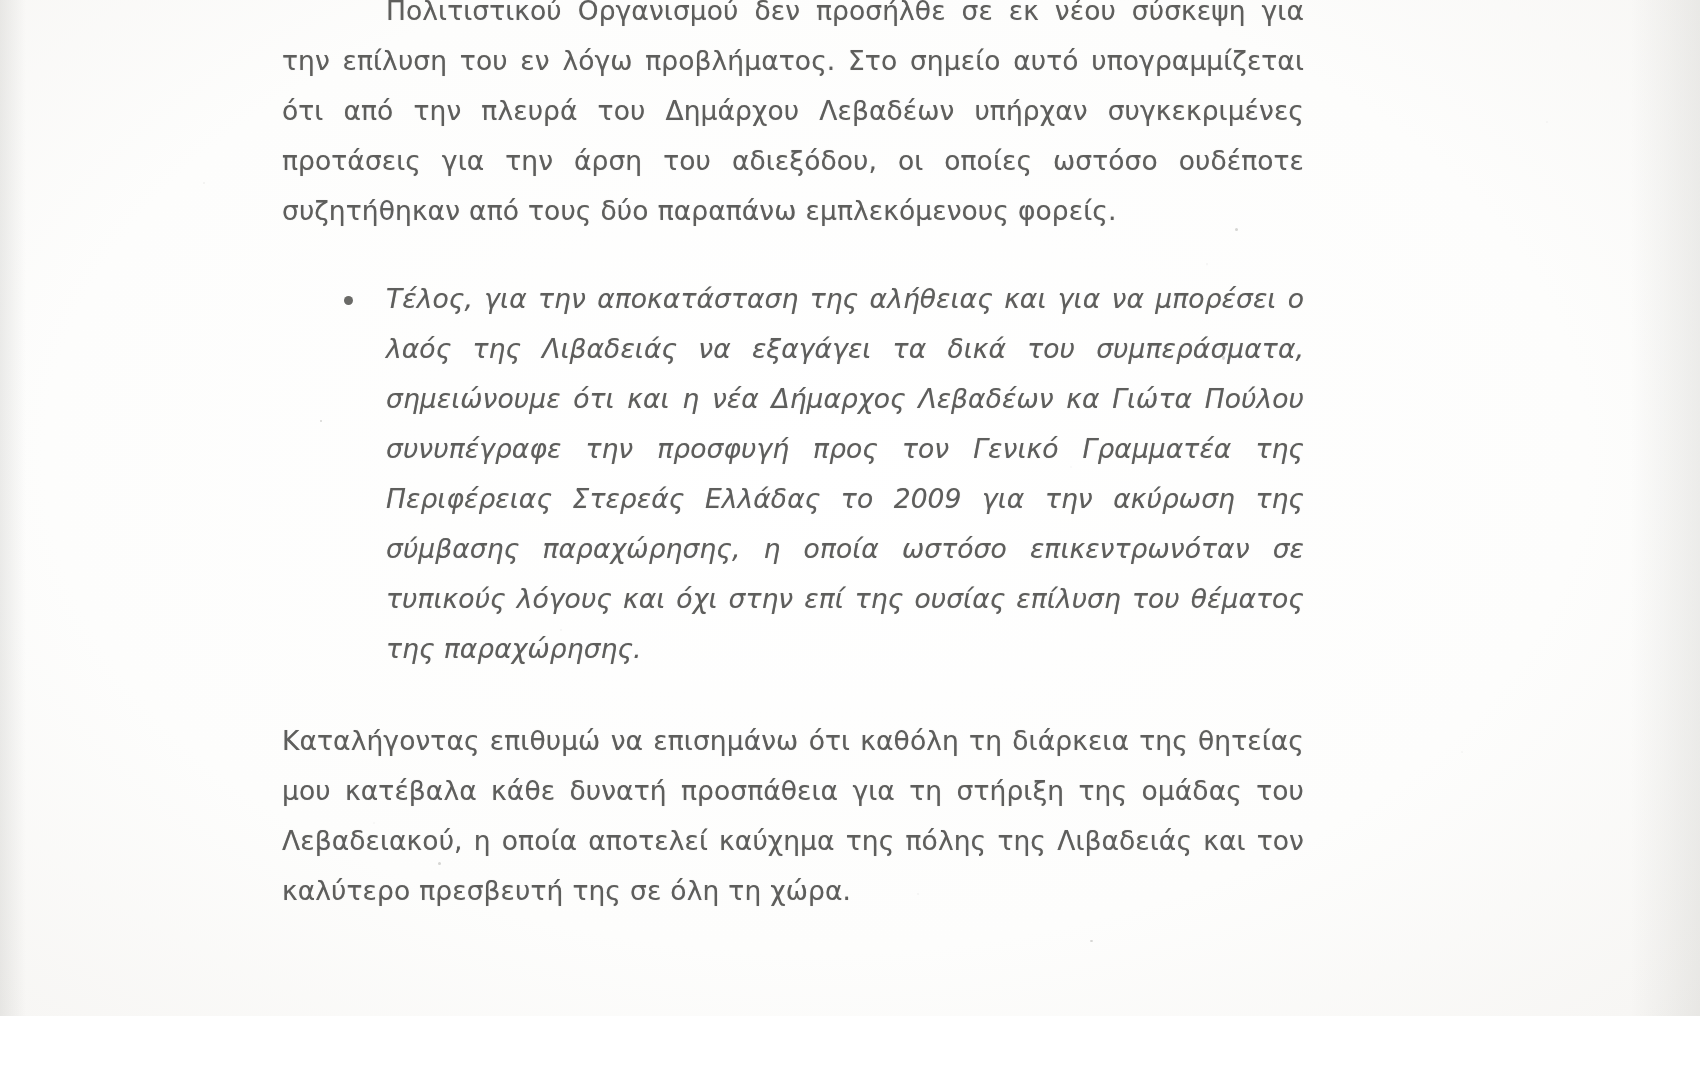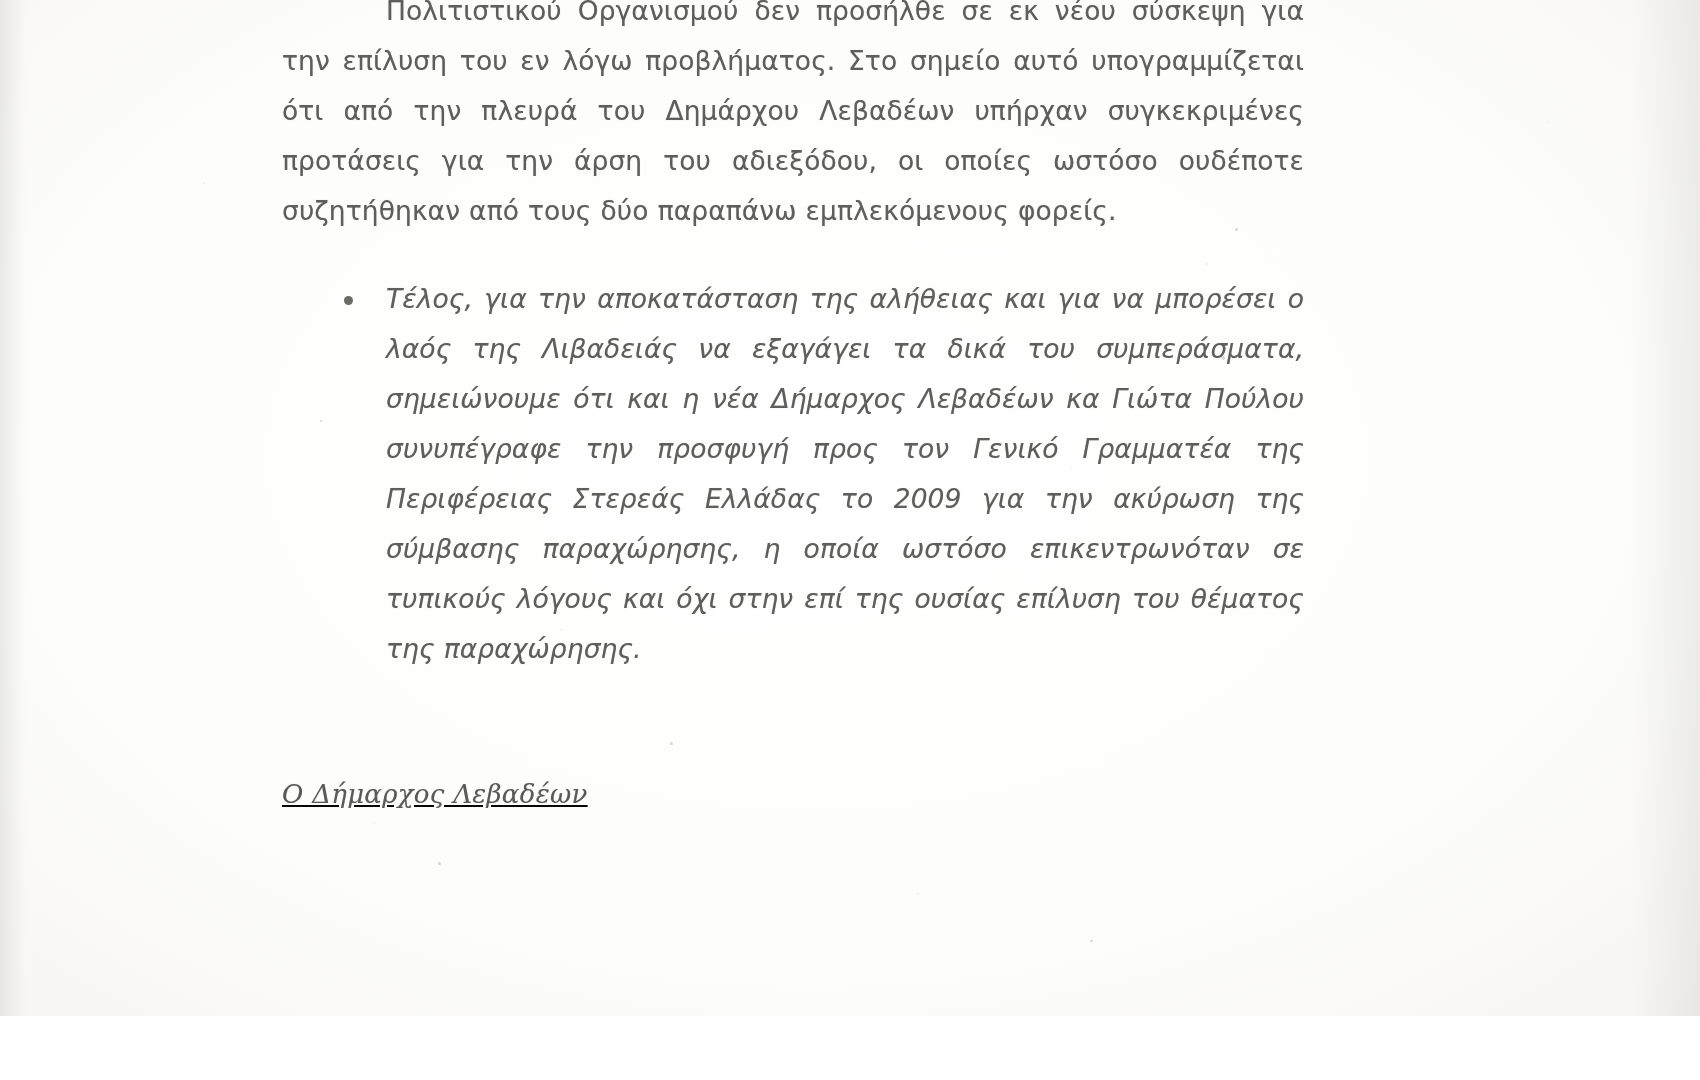--- a/index.html
+++ b/index.html
@@ -153,19 +153,20 @@
 
     <p class="para continued">Πολιτιστικού Οργανισμού δεν προσήλθε σε εκ νέου σύσκεψη για την επίλυση του εν λόγω προβλήματος.  Στο σημείο αυτό υπογραμμίζεται ότι από την πλευρά του Δημάρχου Λεβαδέων υπήρχαν συγκεκριμένες προτάσεις για την άρση του αδιεξόδου, οι οποίες ωστόσο ουδέποτε συζητήθηκαν από τους δύο παραπάνω εμπλεκόμενους φορείς.</p>
 
     <ul class="bullet-list">
       <li class="bullet-item">
         <span class="bullet-marker"></span>
         <span class="para" style="display:block; text-indent:0;">Τέλος, για την αποκατάσταση της αλήθειας και για να μπορέσει ο λαός της Λιβαδειάς να εξαγάγει τα δικά του συμπεράσματα, σημειώνουμε ότι και η νέα Δήμαρχος Λεβαδέων κα Γιώτα Πούλου συνυπέγραφε την προσφυγή προς τον Γενικό Γραμματέα της Περιφέρειας Στερεάς Ελλάδας το 2009 για την ακύρωση της σύμβασης παραχώρησης, η οποία ωστόσο επικεντρωνόταν σε τυπικούς λόγους και όχι στην επί της ουσίας επίλυση του θέματος της παραχώρησης.</span>
       </li>
     </ul>
 
+    <p class="para closing-para">Καταλήγοντας επιθυμώ να επισημάνω ότι καθόλη τη διάρκεια της θητείας μου κατέβαλα κάθε δυνατή προσπάθεια για τη στήριξη της ομάδας του Λεβαδειακού, η οποία αποτελεί καύχημα της πόλης της Λιβαδειάς και τον καλύτερο πρεσβευτή της σε όλη τη χώρα.</p>
 
     <div class="signature-block">
       <div class="signature-line">Ο Δήμαρχος Λεβαδέων</div>
     </div>
 
   </div>
 </div>
 
 </body></html>

